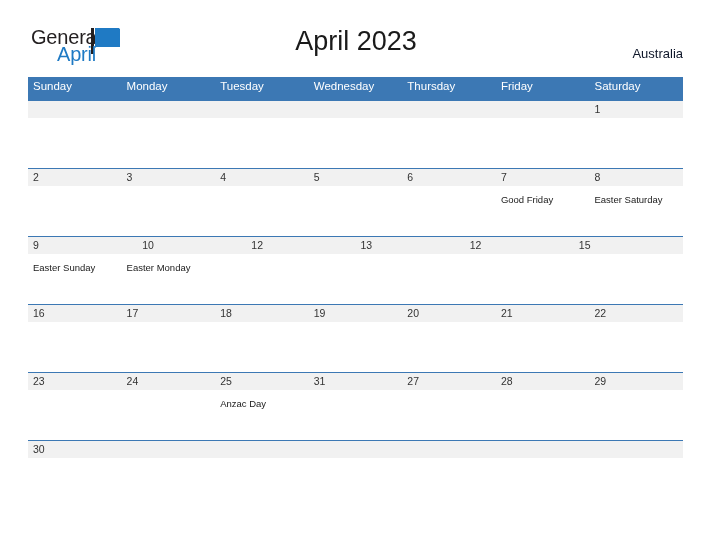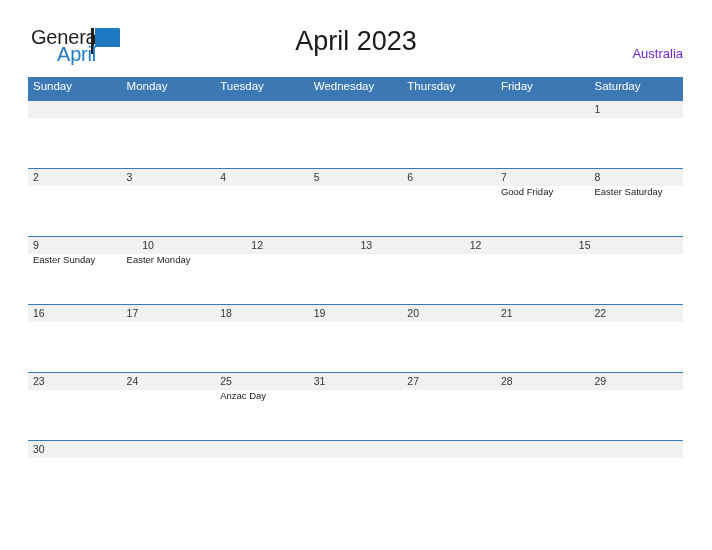--- a/index.html
+++ b/index.html
@@ -68,21 +68,21 @@
     color: #1a1a1a;
     font-family: Liberation Sans, sans-serif;
     letter-spacing: 0px;
   }
 
   .region-label {
     position: absolute;
     right: 29px;
     top: 46px;
     font-size: 13px;
-    color: #6d28d9;
+    color: #0f172a;
     font-family: "Liberation Sans", sans-serif;
   }
 
   
   .calendar {
     position: absolute;
     left: 28px;
     top: 77px;
     width: 655px;
   }
@@ -130,21 +130,21 @@
     font-size: 10.5px;
     line-height: 17px;
     color: #333333;
     padding-left: 5px;
     box-sizing: border-box;
     font-family: "Liberation Sans", sans-serif;
   }
   .event-cell {
     flex: 1 1 0;
     padding-left: 5px;
-    padding-top: 0;
+    padding-top: 8px;
     box-sizing: border-box;
     font-family: "Liberation Sans", sans-serif;
   }
   .event-text {
     font-size: 9.5px;
     line-height: 12px;
     color: #1a1a1a;
     white-space: nowrap;
     font-family: "Liberation Sans", sans-serif;
   }

